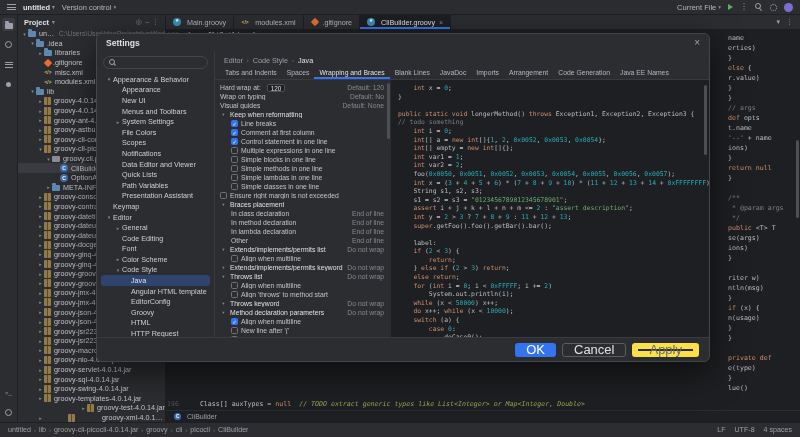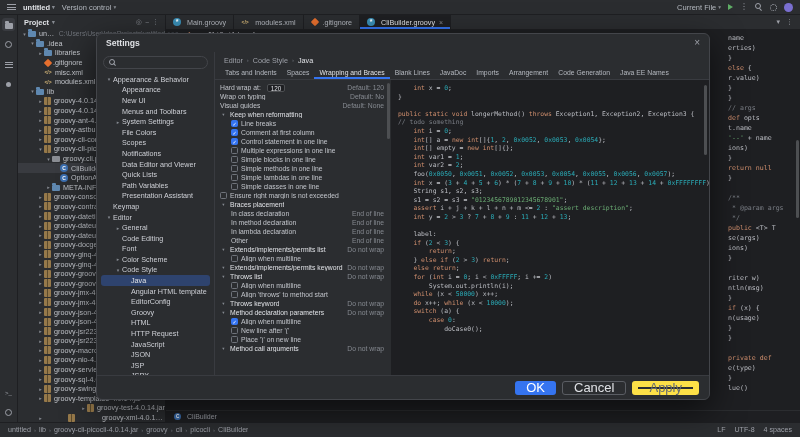--- a/index.html
+++ b/index.html
@@ -86,21 +86,21 @@
   .sy-k { color:#cf8e6d; } .sy-n { color:#2aacb8; } .sy-s { color:#6aab73; }
   .sy-c { color:#7a7e85; } .sy-p { color:#bcbec4; } .sy-d { color:#9da653; font-style:italic; }
 
   
   .statusbar { flex:0 0 15px; background:#2b2d30; border-top:1px solid #1e1f22;
     display:flex; align-items:center; padding:0 8px; gap:3px; font-size:7.1px; color:#9da0a8; white-space:nowrap; overflow:hidden; }
   .sb-sep { color:#6f737a; font-size:6px; }
   .sb-right { margin-left:auto; display:flex; align-items:center; gap:9px; }
 
   
-  .dialog { position:absolute; left:96px; top:33px; width:614px; height:367px; z-index:50;
+  .dialog { position:absolute; left:96px; top:33px; width:614px; height:329px; z-index:50;
     background:#2b2d30; border:1px solid #43454a; border-radius:6px;
     box-shadow:0 10px 34px rgba(0,0,0,.6); display:flex; flex-direction:column; overflow:hidden; }
   .dlg-header { flex:0 0 18px; display:flex; align-items:center; padding:0 9px; }
   .dlg-title { font-size:8.6px; font-weight:bold; color:#dfe1e5; }
   .dlg-close { margin-left:auto; color:#9da0a8; font-size:10px; line-height:10px; }
   .dlg-body { flex:1; display:flex; min-height:0; }
   .dlg-left { flex:0 0 118px; border-right:1px solid #393b40; display:flex; flex-direction:column; overflow:hidden; }
   .searchbox { flex:none; margin:4px 6px 3px 6px; height:13px; border:1px solid #43454a; border-radius:7px;
     display:flex; align-items:center; gap:3px; padding:0 5px; }
   .searchbox input { background:none; border:none; outline:none; color:#dfe1e5; font-size:7px; width:100%; font-family:"Liberation Sans",sans-serif; }
@@ -482,20 +482,23 @@
             <div class="sline"><span class="sy-k">if</span><span class="sy-p"> (x) {</span></div>
             <div class="sline"><span class="sy-p">n(usage)</span></div>
             <div class="sline"><span class="sy-p">}</span></div>
             <div class="sline"><span class="sy-p">}</span></div>
             <div class="sline"></div>
             <div class="sline"><span class="sy-k">private</span><span class="sy-p"> </span><span class="sy-k">def</span></div>
             <div class="sline"><span class="sy-p">e(type)</span></div>
             <div class="sline"><span class="sy-p">}</span></div>
             <div class="sline"><span class="sy-p">lue()</span></div>
           </div>
+        <div class="code-bottom">
+          <div class="cline"><span class="gut">196</span><span id="botsegs"><span class="sy-p">    Class[] auxTypes = </span><span class="sy-k">null</span><span class="sy-p">  </span><span class="sy-d">// TODO extract generic types like List&lt;Integer&gt; or Map&lt;Integer, Double&gt;</span></span></div>
+        </div>
         <div class="vscroll">
             <div class="thumb"></div>
           </div>
       </div>
       <div class="crumbbar">
         <span class="ic ic-class">C</span>
         <span>CliBuilder</span>
       </div>
     </div>
   </div>
@@ -813,20 +816,21 @@
               <div class="pline"><span class="sy-p">    </span><span class="sy-k">int</span><span class="sy-p">[] a = </span><span class="sy-k">new</span><span class="sy-p"> </span><span class="sy-k">int</span><span class="sy-p">[]{</span><span class="sy-n">1</span><span class="sy-p">, </span><span class="sy-n">2</span><span class="sy-p">, </span><span class="sy-n">0x0052</span><span class="sy-p">, </span><span class="sy-n">0x0053</span><span class="sy-p">, </span><span class="sy-n">0x0054</span><span class="sy-p">};</span></div>
               <div class="pline"><span class="sy-p">    </span><span class="sy-k">int</span><span class="sy-p">[] empty = </span><span class="sy-k">new</span><span class="sy-p"> </span><span class="sy-k">int</span><span class="sy-p">[]{};</span></div>
               <div class="pline"><span class="sy-p">    </span><span class="sy-k">int</span><span class="sy-p"> var1 = </span><span class="sy-n">1</span><span class="sy-p">;</span></div>
               <div class="pline"><span class="sy-p">    </span><span class="sy-k">int</span><span class="sy-p"> var2 = </span><span class="sy-n">2</span><span class="sy-p">;</span></div>
               <div class="pline"><span class="sy-p">    foo(</span><span class="sy-n">0x0050</span><span class="sy-p">, </span><span class="sy-n">0x0051</span><span class="sy-p">, </span><span class="sy-n">0x0052</span><span class="sy-p">, </span><span class="sy-n">0x0053</span><span class="sy-p">, </span><span class="sy-n">0x0054</span><span class="sy-p">, </span><span class="sy-n">0x0055</span><span class="sy-p">, </span><span class="sy-n">0x0056</span><span class="sy-p">, </span><span class="sy-n">0x0057</span><span class="sy-p">);</span></div>
               <div class="pline"><span class="sy-p">    </span><span class="sy-k">int</span><span class="sy-p"> x = (</span><span class="sy-n">3</span><span class="sy-p"> + </span><span class="sy-n">4</span><span class="sy-p"> + </span><span class="sy-n">5</span><span class="sy-p"> + </span><span class="sy-n">6</span><span class="sy-p">) * (</span><span class="sy-n">7</span><span class="sy-p"> + </span><span class="sy-n">8</span><span class="sy-p"> + </span><span class="sy-n">9</span><span class="sy-p"> + </span><span class="sy-n">10</span><span class="sy-p">) * (</span><span class="sy-n">11</span><span class="sy-p"> + </span><span class="sy-n">12</span><span class="sy-p"> + </span><span class="sy-n">13</span><span class="sy-p"> + </span><span class="sy-n">14</span><span class="sy-p"> + </span><span class="sy-n">0xFFFFFFFF</span><span class="sy-p">);</span></div>
               <div class="pline"><span class="sy-p">    String s1, s2, s3;</span></div>
               <div class="pline"><span class="sy-p">    s1 = s2 = s3 = </span><span class="sy-s">"0123456789012345678901"</span><span class="sy-p">;</span></div>
               <div class="pline"><span class="sy-p">    </span><span class="sy-k">assert</span><span class="sy-p"> i + j + k + l + n + m &lt;= </span><span class="sy-n">2</span><span class="sy-p"> : </span><span class="sy-s">"assert description"</span><span class="sy-p">;</span></div>
               <div class="pline"><span class="sy-p">    </span><span class="sy-k">int</span><span class="sy-p"> y = </span><span class="sy-n">2</span><span class="sy-p"> &gt; </span><span class="sy-n">3</span><span class="sy-p"> ? </span><span class="sy-n">7</span><span class="sy-p"> + </span><span class="sy-n">8</span><span class="sy-p"> + </span><span class="sy-n">9</span><span class="sy-p"> : </span><span class="sy-n">11</span><span class="sy-p"> + </span><span class="sy-n">12</span><span class="sy-p"> + </span><span class="sy-n">13</span><span class="sy-p">;</span></div>
+              <div class="pline"><span class="sy-p">    </span><span class="sy-k">super</span><span class="sy-p">.getFoo().foo().getBar().bar();</span></div>
               <div class="pline"></div>
               <div class="pline"><span class="sy-p">    label:</span></div>
               <div class="pline"><span class="sy-p">    </span><span class="sy-k">if</span><span class="sy-p"> (</span><span class="sy-n">2</span><span class="sy-p"> &lt; </span><span class="sy-n">3</span><span class="sy-p">) {</span></div>
               <div class="pline"><span class="sy-p">        </span><span class="sy-k">return</span><span class="sy-p">;</span></div>
               <div class="pline"><span class="sy-p">    } </span><span class="sy-k">else</span><span class="sy-p"> </span><span class="sy-k">if</span><span class="sy-p"> (</span><span class="sy-n">2</span><span class="sy-p"> &gt; </span><span class="sy-n">3</span><span class="sy-p">) </span><span class="sy-k">return</span><span class="sy-p">;</span></div>
               <div class="pline"><span class="sy-p">    </span><span class="sy-k">else</span><span class="sy-p"> </span><span class="sy-k">return</span><span class="sy-p">;</span></div>
               <div class="pline"><span class="sy-p">    </span><span class="sy-k">for</span><span class="sy-p"> (</span><span class="sy-k">int</span><span class="sy-p"> i = </span><span class="sy-n">0</span><span class="sy-p">; i &lt; </span><span class="sy-n">0xFFFFF</span><span class="sy-p">; i += </span><span class="sy-n">2</span><span class="sy-p">)</span></div>
               <div class="pline"><span class="sy-p">        System.out.println(i);</span></div>
               <div class="pline"><span class="sy-p">    </span><span class="sy-k">while</span><span class="sy-p"> (x &lt; </span><span class="sy-n">50000</span><span class="sy-p">) x++;</span></div>
               <div class="pline"><span class="sy-p">    </span><span class="sy-k">do</span><span class="sy-p"> x++; </span><span class="sy-k">while</span><span class="sy-p"> (x &lt; </span><span class="sy-n">10000</span><span class="sy-p">);</span></div>

